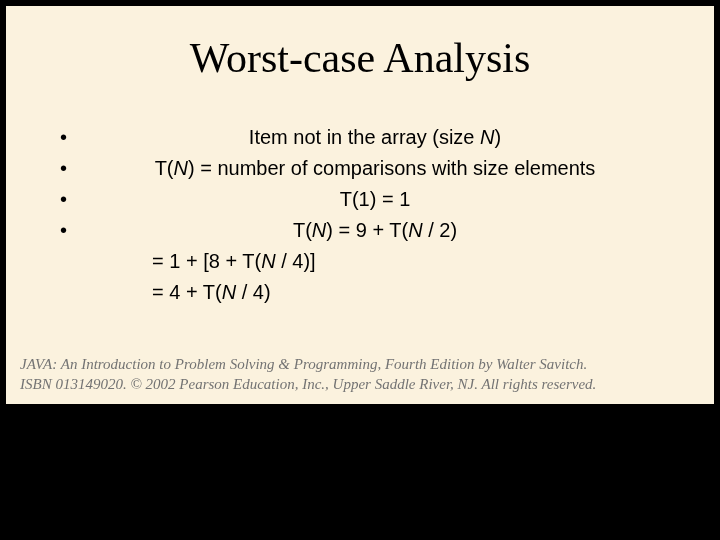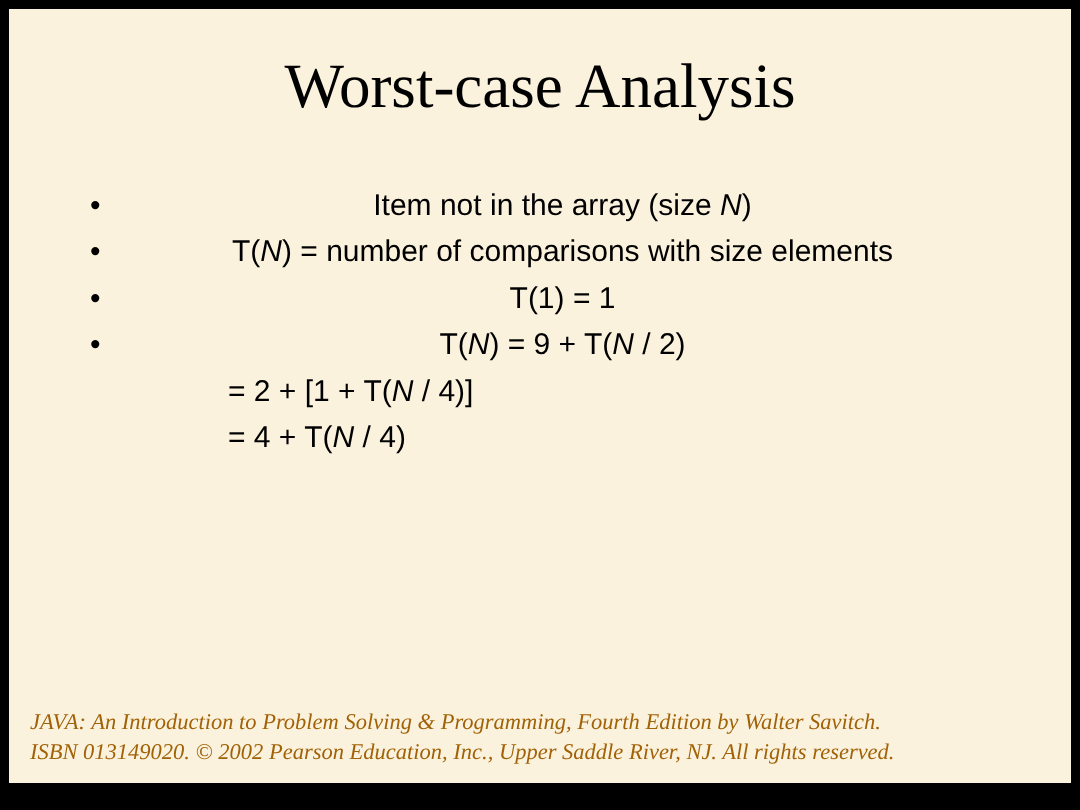--- a/index.html
+++ b/index.html
@@ -7,21 +7,21 @@
   body {
     background: #000;
     font-family: Arial, Helvetica, sans-serif;
     color: #000;
   }
   .slide {
     position: absolute;
     top: 6px;
     left: 6px;
     width: 708px;
-    height: 516px;
+    height: 398px;
     background: #fbf2de;
     display: flex;
     flex-direction: column;
   }
   .content-area {
     flex: 1;
     padding: 28px 50px 10px 50px;
   }
   .title {
     font-family: "Times New Roman", Times, serif;
@@ -57,21 +57,21 @@
     flex-shrink: 0;
   }
   .eq {
     white-space: pre;
   }
   .ital { font-style: italic; }
   .footer {
     font-family: "Times New Roman", Times, serif;
     font-style: italic;
     font-size: 15px;
-    color: #a16207;
+    color: #737373;
     padding: 6px 14px 10px 14px;
     line-height: 1.3;
   }
   .footer .book-title { font-style: italic; }
 </style>
 </head>
 <body>
 
 <div class="slide">
   <div class="content-area">
@@ -101,21 +101,21 @@
         </div>
       </div>
 
       <div class="bullet-row">
         <div class="bullet-mark">•</div>
         <div class="bullet-text eq"><span>T(</span><span class="ital">N</span><span>) = 9 + T(</span><span class="ital">N</span><span> / 2)</span></div>
       </div>
 
       <div class="cont-row">
         <div class="cont-indent"></div>
-        <div class="eq"><span>= 2 + [1 + T(</span><span class="ital">N</span><span> / 4)]</span></div>
+        <div class="eq"><span>= 1 + [8 + T(</span><span class="ital">N</span><span> / 4)]</span></div>
       </div>
 
       <div class="cont-row">
         <div class="cont-indent"></div>
         <div class="eq"><span>= 4 + T(</span><span class="ital">N</span><span> / 4)</span></div>
       </div>
 
 
     </div>
   </div>

